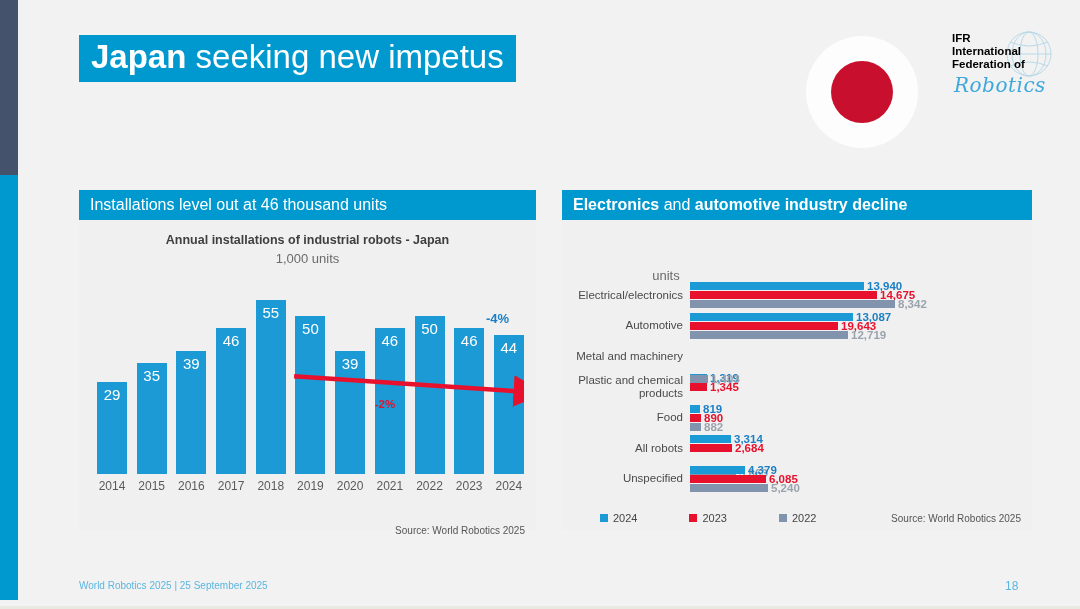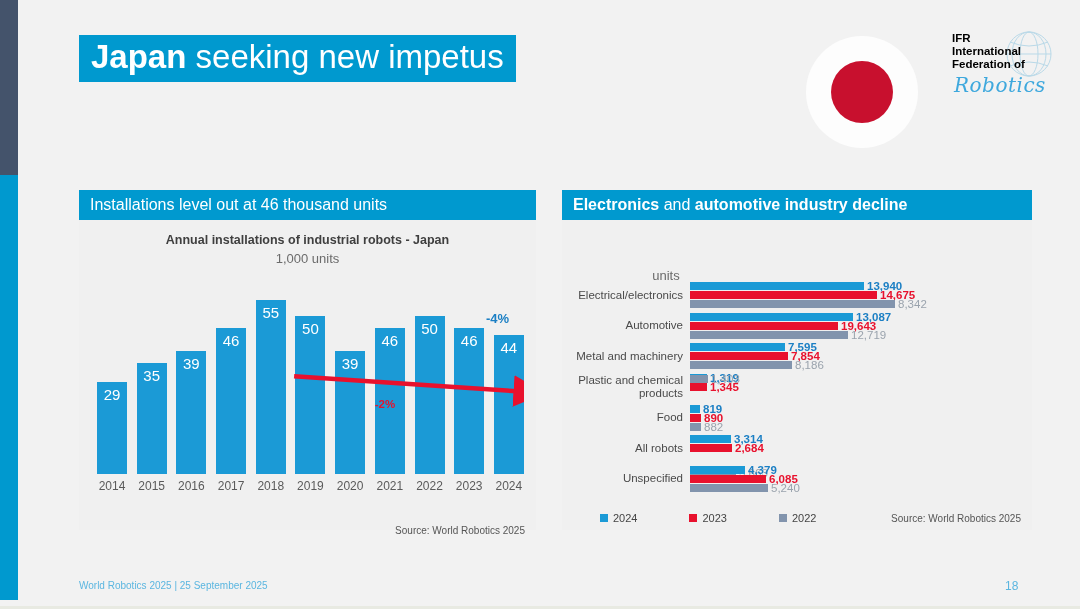--- a/index.html
+++ b/index.html
@@ -127,21 +127,21 @@
     font-size: 11.5px; color: #4a4a4a; line-height: 13px;
   }
   .bars { position: relative; flex: 1; height: 100%; }
   .bseg { position: absolute; left: 0; height: 8px; }
   .bseg .blab {
     position: absolute; left: 100%; top: 50%; transform: translateY(-50%);
     margin-left: 3px; font-size: 11.5px; font-weight: bold; white-space: nowrap;
   }
   .c2024 { background: #1b9ad6; } .c2024 .blab { color: #1b7fc4; }
   .c2023 { background: #e8112d; } .c2023 .blab { color: #e8112d; }
-  .c2022 { background: #8294ad; } .c2022 .blab { color: #9aa3ad; font-weight: normal; }
+  .c2022 { background: #8294ad; } .c2022 .blab { color: #9aa3ad; font-weight: bold; }
 
   .legend {
     position: absolute; left: 38px; bottom: 6px;
     display: flex; gap: 52px; align-items: center;
   }
   .lg { display: flex; align-items: center; gap: 5px; font-size: 11px; color: #444; }
   .lg-sw { width: 8px; height: 8px; display: inline-block; }
 
   
   .footer-text {
@@ -313,31 +313,20 @@
               <div class="bseg c2023" style="width: 148px; top: 11.2857px;">
                 <span class="blab">19,643</span>
               </div>
               <div class="bseg c2022" style="width: 158px; top: 20.2857px;">
                 <span class="blab">12,719</span>
               </div>
             </div>
           </div>
           <div class="barrow" style="height: 30.5714px;">
             <div class="barlabel">Metal and machinery</div>
-            <div class="bars">
-              <div class="bseg c2024" style="width: 95px; top: 2.28571px;">
-                <span class="blab">7,595</span>
-              </div>
-              <div class="bseg c2023" style="width: 98px; top: 11.2857px;">
-                <span class="blab">7,854</span>
-              </div>
-              <div class="bseg c2022" style="width: 102px; top: 20.2857px;">
-                <span class="blab">8,186</span>
-              </div>
-            </div>
           </div>
           <div class="barrow" style="height: 30.5714px;">
             <div class="barlabel">Plastic and chemical products</div>
             <div class="bars">
               <div class="bseg c2024" style="width: 17px; top: 2.28571px;">
                 <span class="blab">1,319</span>
               </div>
               <div class="bseg c2023" style="width: 17px; top: 11.2857px;">
                 <span class="blab">1,345</span>
               </div>

